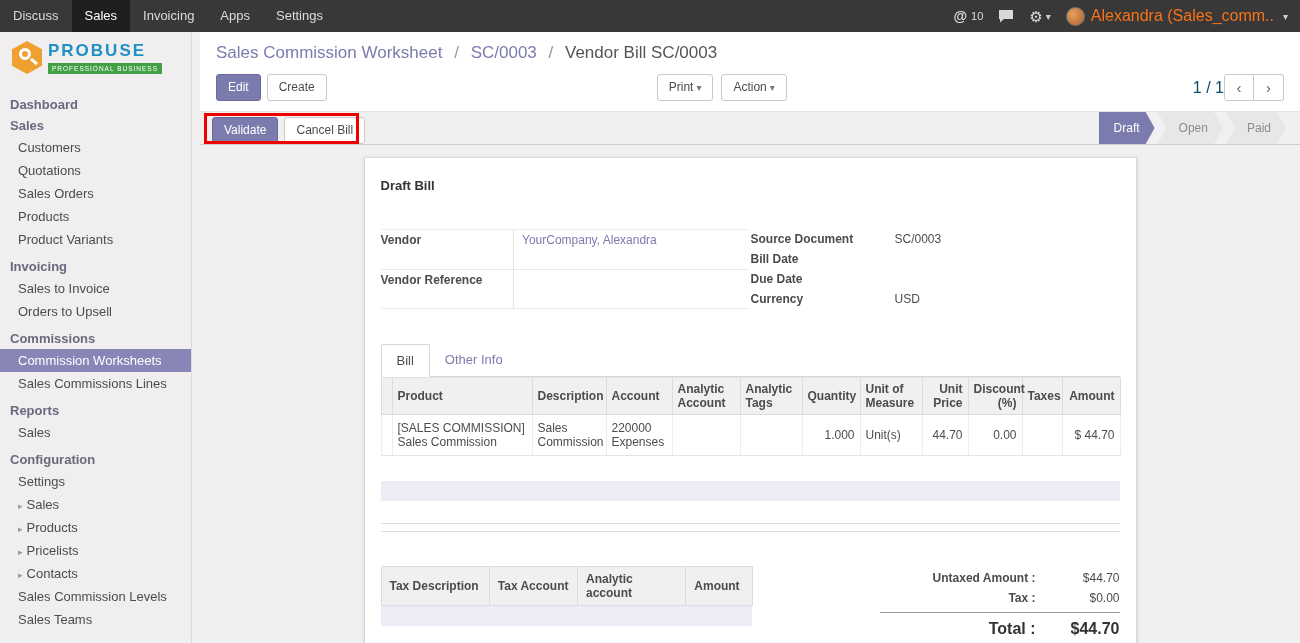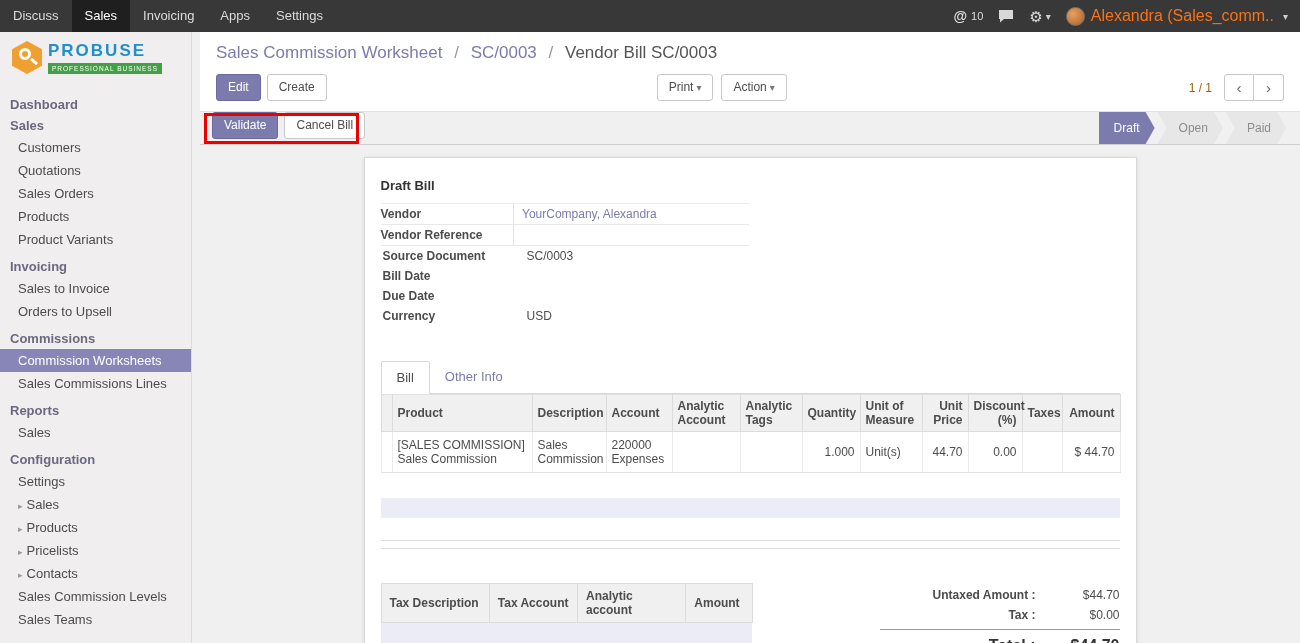--- a/index.html
+++ b/index.html
@@ -45,40 +45,40 @@
   .bc-link { color:#7c7bad; cursor:pointer; }
   .bc-sep { color:#999; margin:0 7px; }
   .bc-current { color:#555; }
   .cp-row { display:flex; align-items:center; }
   .btn { display:inline-block; height:27px; line-height:25px; padding:0 11px; font-size:12px; border-radius:3px; border:1px solid #c9c9c9; background:#fff; color:#4c4c4c; cursor:pointer; font-family:"Liberation Sans",sans-serif; }
   .btn + .btn { margin-left:6px; }
   .btn.primary { background:#7c7bad; border-color:#6b6a9e; color:#fff; }
   .cp-center { margin-left:330px; display:flex; }
   .cp-center .btn + .btn { margin-left:8px; }
   .pager { margin-left:auto; display:flex; align-items:center; }
-  .pager-text { font-size:12px; color:#a16207; margin-right:12px; }
+  .pager-text { font-size:16px; color:#0c4a6e; }
   .pager-btns { display:flex; }
   .pager-btn { width:30px; height:27px; border:1px solid #c9c9c9; background:#fff; color:#666; font-size:15px; line-height:25px; text-align:center; cursor:pointer; }
   .pager-btn.prev { border-radius:3px 0 0 3px; }
   .pager-btn.next { border-radius:0 3px 3px 0; border-left:none; }
 
   
-  .statusbar { position:relative; height:34px; background:#f0f0f0; border-top:1px solid #e3e3e3; border-bottom:1px solid #cfcfcf; display:flex; align-items:flex-start; padding-left:12px; }
+  .statusbar { position:relative; height:34px; background:#f0f0f0; border-top:1px solid #e3e3e3; border-bottom:1px solid #cfcfcf; display:flex; align-items:flex-end; padding-left:12px; }
   .annotation-box { position:absolute; left:4px; top:1px; width:155px; height:31px; border:3px solid #ee0000; pointer-events:none; z-index:5; }
   .states { margin-left:auto; display:flex; height:100%; margin-right:14px; }
   .state { line-height:32px; padding:0 15px 0 21px; font-size:12px; color:#8d8d8d; background:#e7e7e7; margin-left:3px;
            clip-path:polygon(0 0, calc(100% - 9px) 0, 100% 50%, calc(100% - 9px) 100%, 0 100%, 9px 50%); cursor:default; }
   .state.first { clip-path:polygon(0 0, calc(100% - 9px) 0, 100% 50%, calc(100% - 9px) 100%, 0 100%); padding-left:15px; }
   .state.active { background:#7c7bad; color:#fff; }
 
   
   .content { height:100%; }
   .sheet { width:773px; margin:12px auto 0 auto; background:#fff; border:1px solid #d8d8d8; box-shadow:0 1px 4px rgba(0,0,0,.12); padding:20px 16px 24px 16px; min-height:560px; }
   .sheet-title { font-size:13px; font-weight:bold; color:#333; }
-  .fields { display:flex; margin-top:10px;flex-direction:column; }
+  .fields { display:flex; margin-top:36px; }
   .fgroup { border-collapse:collapse; font-size:12px; }
   .fgroup td { padding:3px 6px 3px 0; vertical-align:top; }
   .fgroup .flabel { font-weight:bold; color:#4c4c4c; }
   .fgroup.left { width:368px; }
   .fgroup.left td { border-bottom:1px solid #e8e8e8; }
   .fgroup.left tr:first-child td { border-top:1px solid #eee; }
   .fgroup.left .flabel { width:133px; border-right:1px solid #e3e3e3; }
   .fgroup.left .fvalue { padding-left:8px; }
   .fgroup.right { margin-left:2px; width:368px; }
   .fgroup.right .flabel { width:144px; }

